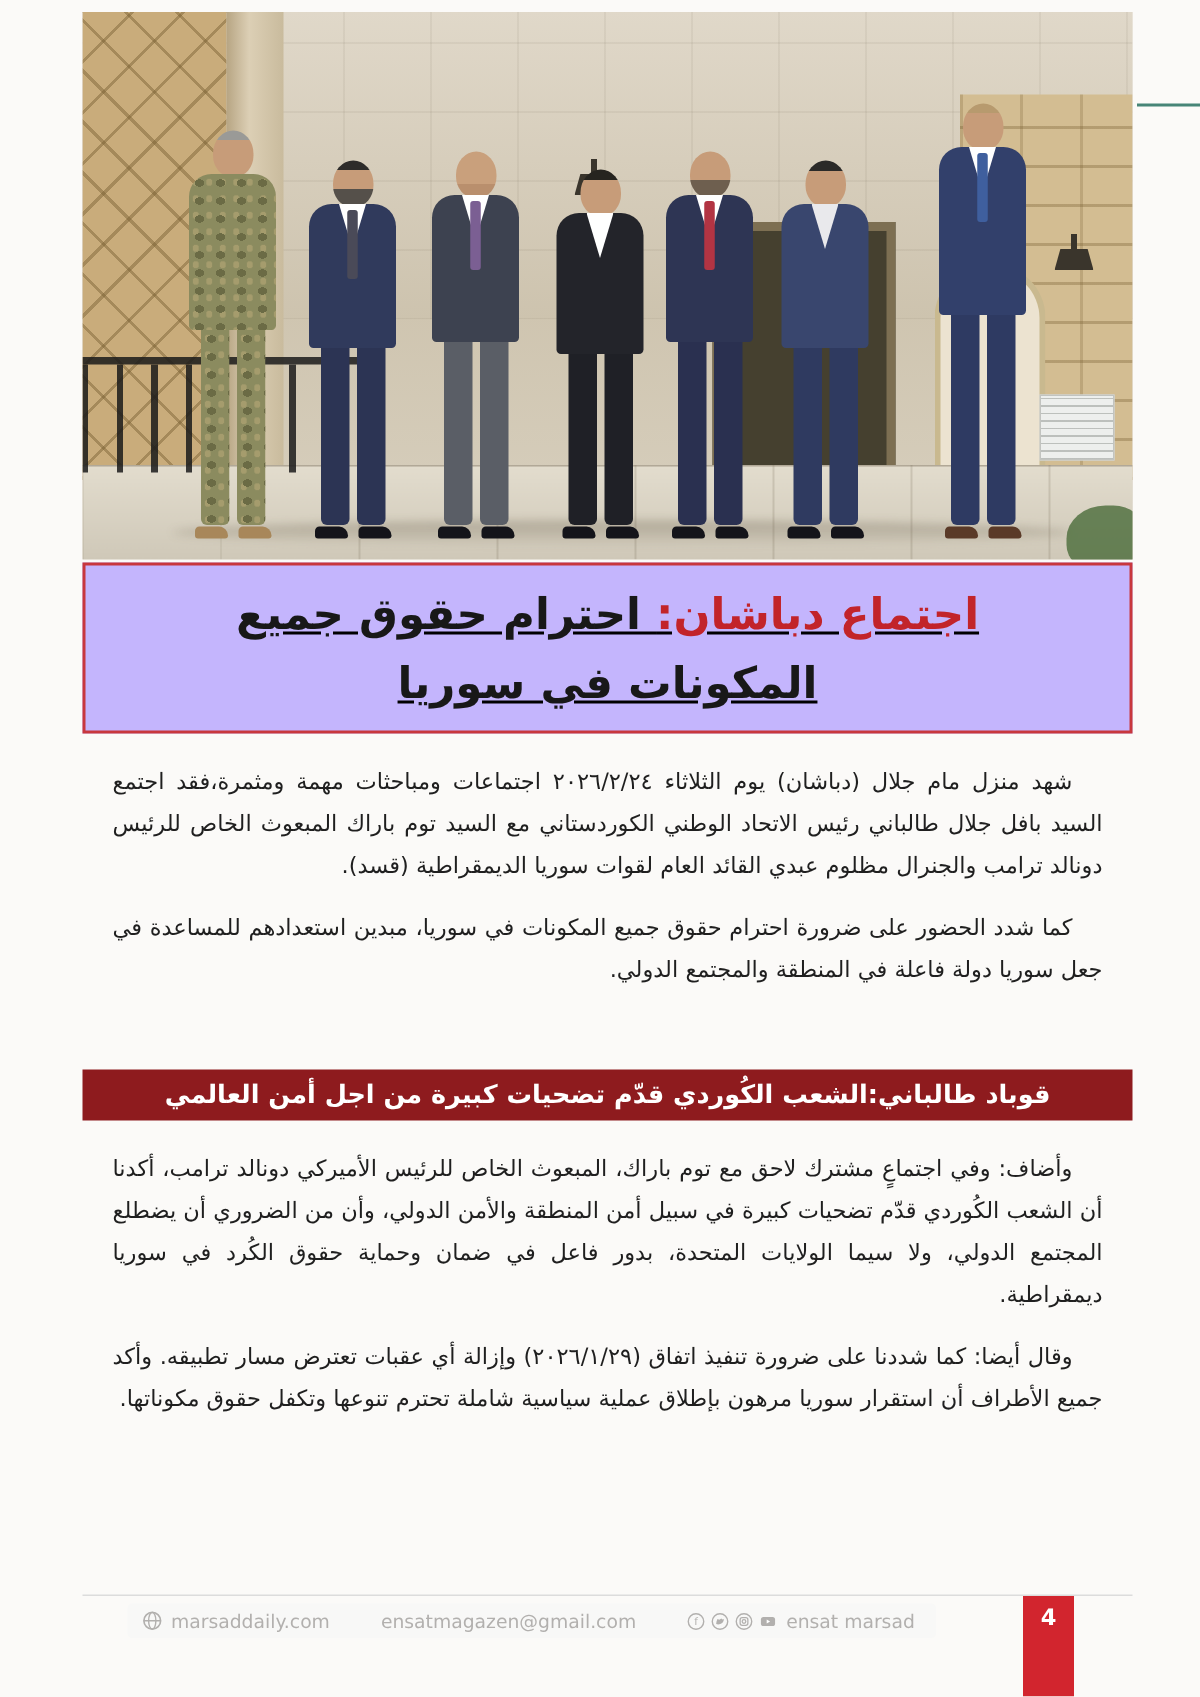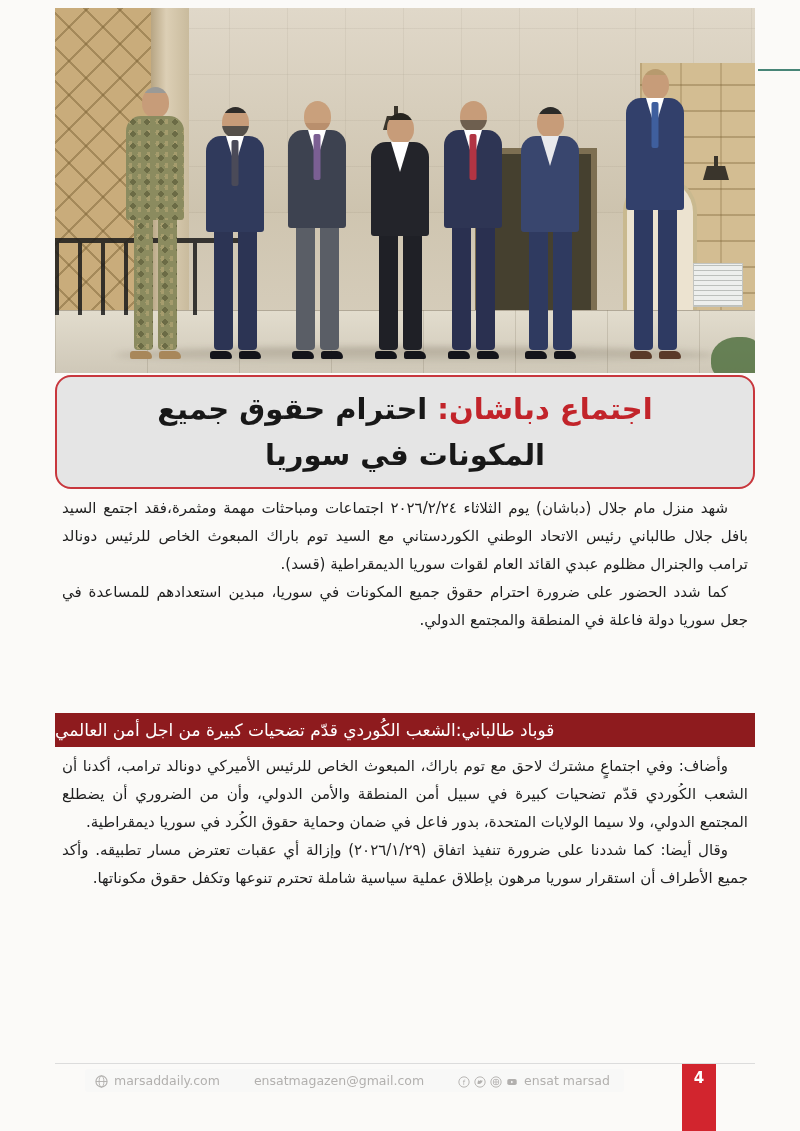--- a/index.html
+++ b/index.html
@@ -69,44 +69,44 @@
   .shoes{display:flex;gap:7px;margin-top:1px;}
   .shoes span{width:22px;height:8px;background:var(--shoe,#14141a);border-radius:3px 6px 2px 2px;}
   .camo .torso,.camo .leg{
       background-color:#8b8b5f;
       background-image:radial-gradient(#6b6b45 3px,transparent 3px),
                        radial-gradient(#a59c6d 2px,transparent 2px);
       background-size:14px 12px,9px 11px;}
 
   
   .headline-box{position:absolute;left:55px;top:375px;width:700px;height:114px;
-      box-sizing:border-box;border:2px solid #c8373d;border-radius:16px;background:#e5e5e5;
-      display:flex;align-items:center;justify-content:center;}
+      box-sizing:border-box;border:2px solid #c8373d;border-radius:0;background:#c4b5fd;
+      display:flex;align-items:center;justify-content:center;text-decoration:underline;}
   .headline{direction:rtl;text-align:center;font-weight:bold;font-size:29px;line-height:46px;
       color:#181818;margin:0;padding:0 58px;}
   .headline .lead{color:#c2242a;}
 
   
   .body-block{position:absolute;left:62px;width:686px;direction:rtl;text-align:justify;
       font-size:15px;line-height:28px;color:#1f1f1f;}
-  .body-block p{margin:0;text-indent:20px;}
+  .body-block p{margin:13px;text-indent:20px;}
   .block1{top:494px;height:214px;overflow:hidden;}
   .block2{top:752px;height:310px;overflow:hidden;}
 
   
   .banner{position:absolute;left:55px;top:713px;width:700px;height:34px;background:#8e1b1e;
-      color:#fff;direction:rtl;text-align:left;font-weight:normal;font-size:17px;line-height:34px;}
+      color:#fff;direction:rtl;text-align:center;font-weight:bold;font-size:17px;line-height:34px;}
 
   
   .footer{position:absolute;left:55px;top:1063px;width:700px;border-top:1px solid #dcdcdc;
       padding-top:5px;direction:ltr;}
   .footer-strip{display:inline-flex;align-items:center;gap:34px;background:#f8f8f7;
       border-radius:3px;padding:4px 14px 4px 10px;margin-left:30px;
       color:#b2b0ae;font-size:12.5px;}
-  .footer-item{display:inline-flex;align-items:flex-end;gap:6px;}
+  .footer-item{display:inline-flex;align-items:center;gap:6px;}
   .social-icons{display:inline-flex;align-items:center;gap:4px;}
   .social-icons svg{display:block;}
   .page-box{position:absolute;left:682px;top:1064px;width:34px;height:67px;background:#d2252e;
       color:#fff;font-weight:bold;font-size:15px;text-align:center;padding-top:5px;
       box-sizing:border-box;}
 </style>
 </head>
 <body>
 
 <div class="top-line"></div>

